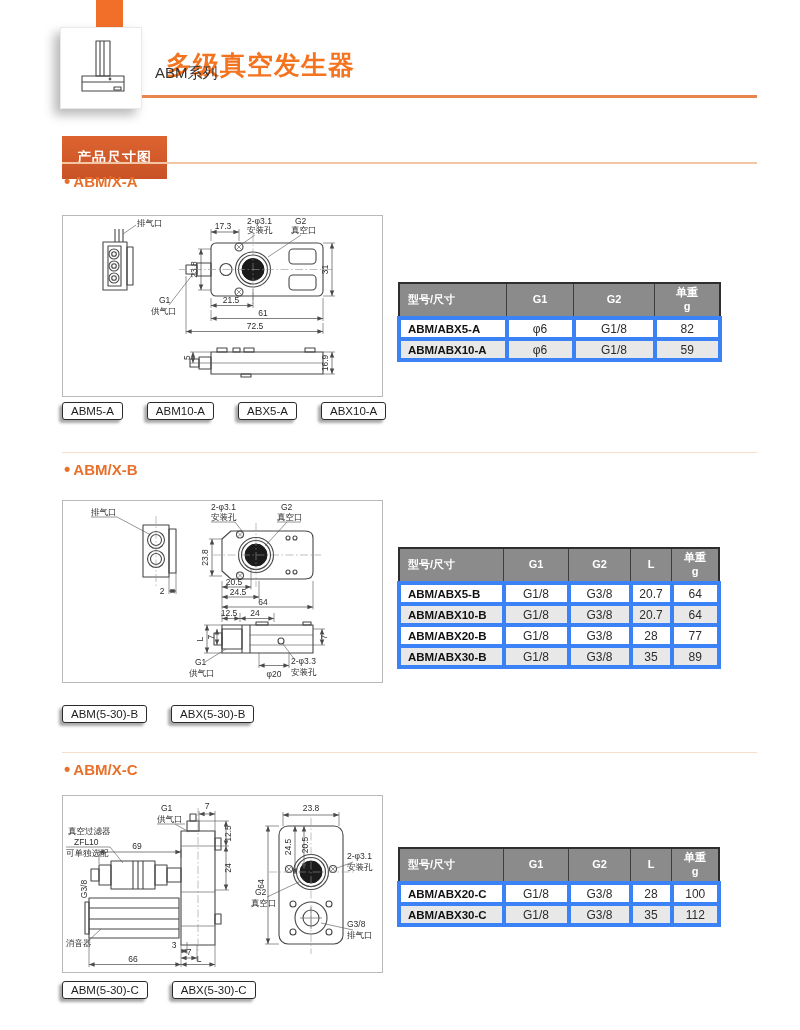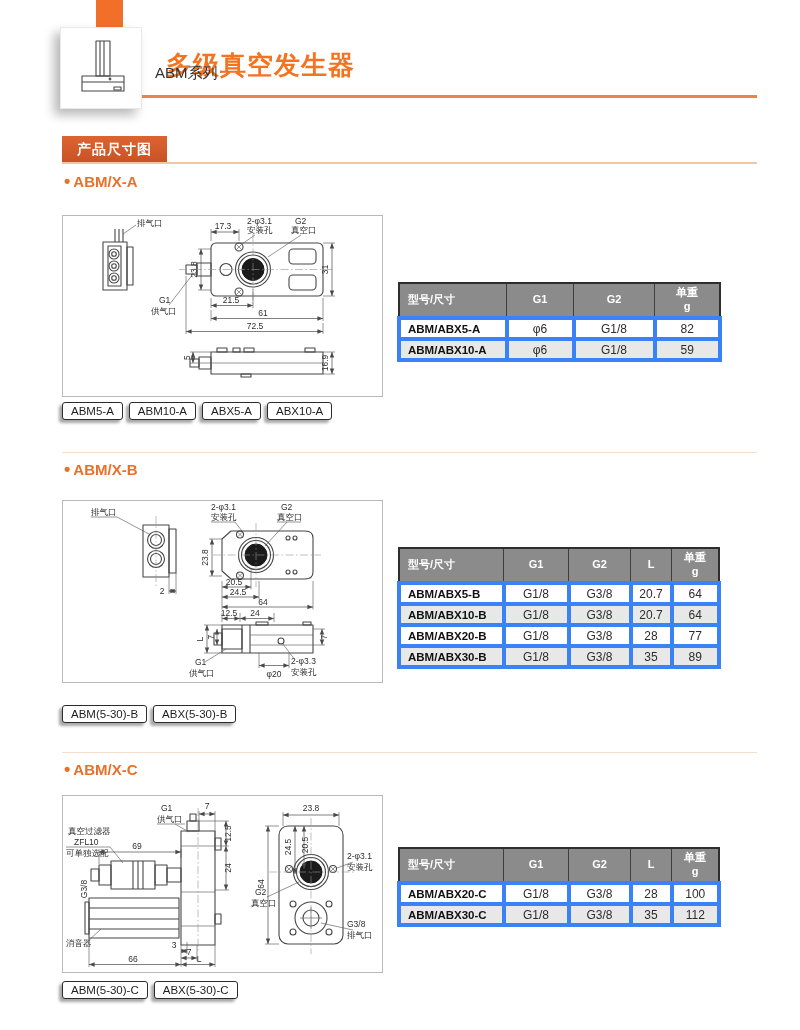--- a/index.html
+++ b/index.html
@@ -5,28 +5,28 @@
   html,body{margin:0;padding:0}
   body{width:800px;height:1030px;background:#ffffff;position:relative;overflow:hidden;
        font-family:"Liberation Sans","DejaVu Sans",sans-serif;color:#222}
   .abs{position:absolute}
   .tab{left:96px;top:0;width:27px;height:30px;background:#F26F2A}
   .logo-card{left:60px;top:27px;width:80px;height:80px;background:#fff;border:1px solid #e9e9e9;
              box-shadow:-6px 6px 10px rgba(0,0,0,.28);display:flex;align-items:center;justify-content:center}
   .title{left:154px;top:36px;font-size:26px;font-weight:bold;color:#F4731F;letter-spacing:1px;margin:12px}
   .subtitle{left:155px;top:64px;font-size:15px;color:#333}
   .hrule{left:142px;top:95px;width:615px;height:3px;background:#E8854E}
-  .badge{left:62px;top:136px;height:27px;line-height:27px;padding:0 15px;
+  .badge{left:62px;top:136px;height:27px;line-height:27px;padding:8px 15px;
          background:linear-gradient(180deg,#DD6430,#C85226);color:#fff;font-size:14px;font-weight:bold;letter-spacing:1px}
   .lightrule{left:62px;top:162px;width:695px;height:2px;background:#F2C5A5}
   .divider{height:1px;background:#F6DECC;width:695px}
   .sec-title{font-size:15px;font-weight:bold;color:#E8702A;display:flex;align-items:center;gap:3px}
   .sec-title .dot{font-size:18px;line-height:1}
   .panel{border:1px solid #b9b9b9;background:#fff}
-  .tags{display:flex;gap:6px}
+  .tags{display:flex;gap:24px}
   .tag{border:1.6px solid #2b2b2b;border-radius:3px;padding:2px 8px;font-size:11.5px;color:#1d1d1d;
        background:#fff;box-shadow:-3px 3px 3px rgba(0,0,0,.35);white-space:nowrap}
   table.spec{border-collapse:collapse;table-layout:fixed;font-size:12px;border:2px solid #2e2e2e;background:#fff}
   .spec th{background:#8B8B8B;color:#fff;font-weight:bold;font-size:11px;border:1px solid #3e3e3e;
            height:32px;text-align:center;white-space:pre-line;line-height:1.25;padding:0 2px;vertical-align:middle}
   .spec th.first{text-align:left;padding-left:8px}
   .spec td{border:4px solid #3b82f6;height:17px;text-align:center;color:#2c2c2c;padding:0 2px}
   .spec td.first{text-align:left;padding-left:7px;font-weight:bold;font-size:11.5px;color:#111}
   .spec tbody tr:nth-child(even){background:#E8E8E8}
   .tbl-a th:nth-child(1){width:96px}.tbl-a th:nth-child(2){width:62px}

